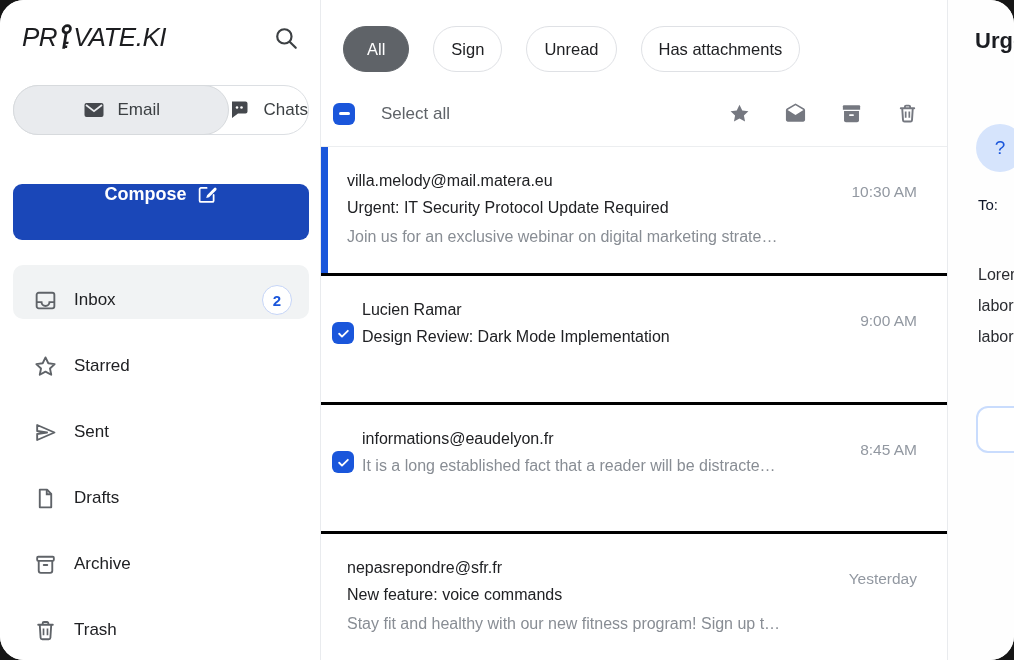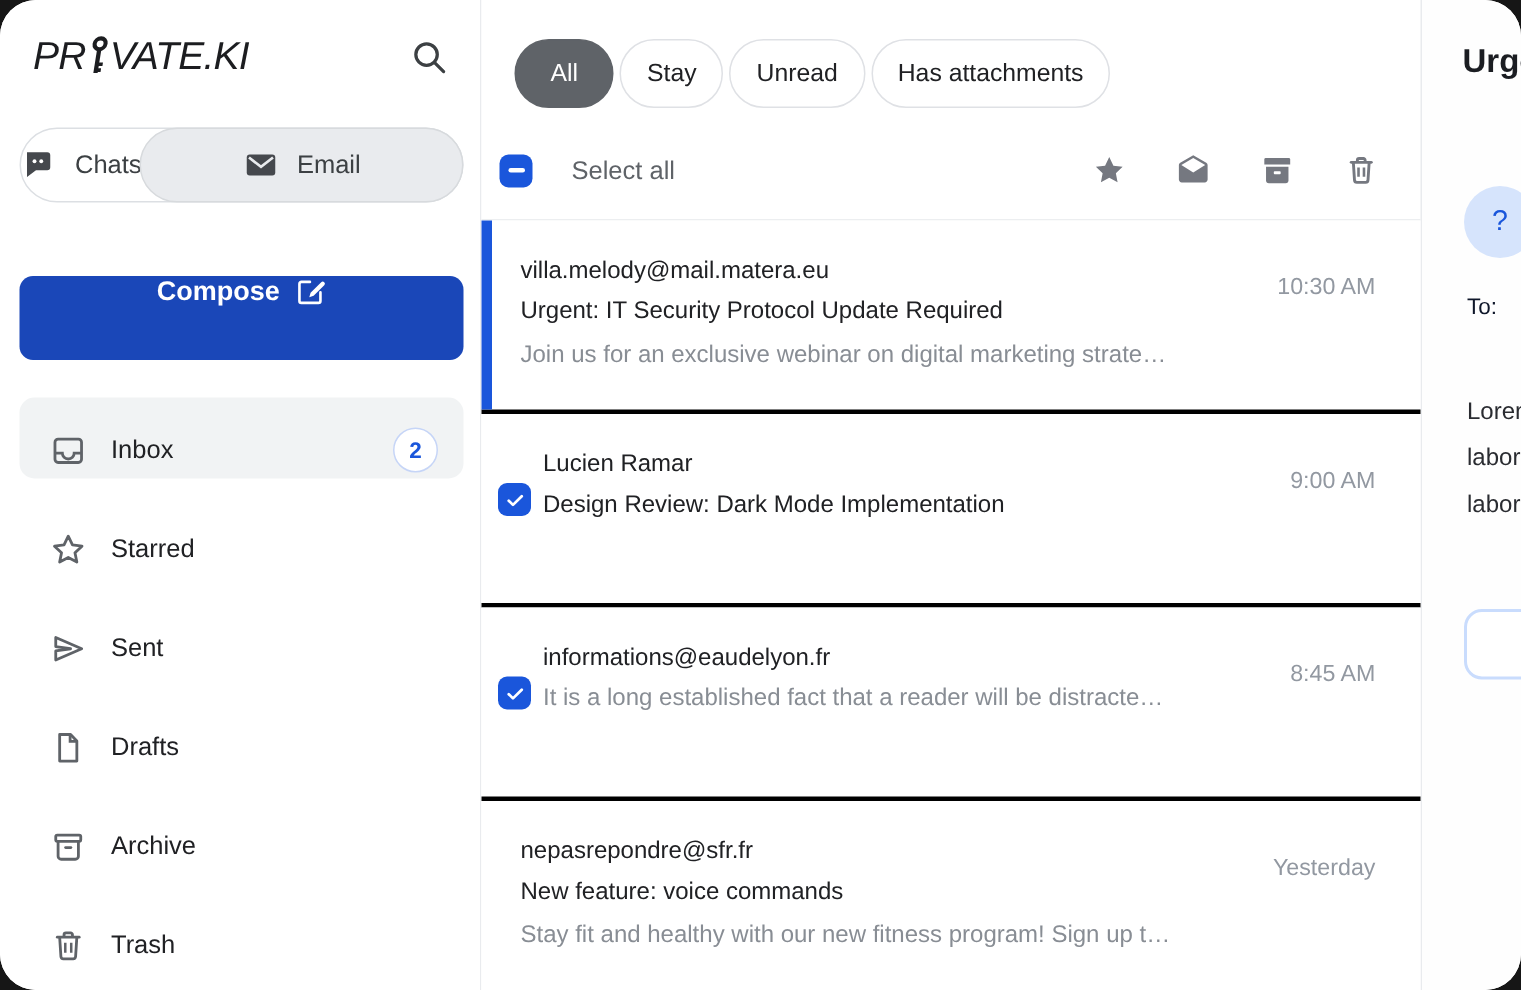--- a/index.html
+++ b/index.html
@@ -17,21 +17,21 @@
   .toggle-seg { flex:1; display:flex; align-items:center; justify-content:center; gap:12px; border-radius:25px; font-size:17px; color:#3c4043; cursor:pointer; }
   .toggle-seg.active { background:#e9ebee; border:1px solid #d7dadd; margin:-1px; flex-basis:148px; }
   .compose { position:absolute; left:13px; top:184px; width:296px; height:56px; background:#1a47b8; border:none; border-radius:9px; color:#fff; font-size:18px; font-weight:700; font-family:inherit; display:flex; justify-content:center; gap:10px; cursor:pointer; }
   .nav { position:absolute; left:13px; top:265px; width:296px; }
   .nav-item { height:54px; margin-bottom:12px; border-radius:10px; display:flex; align-items:center; padding:16px 17px 0 20px; cursor:pointer; }
   .nav-item.active { background:#f1f3f4; }
   .nav-item .lbl { margin-left:16px; font-size:17px; color:#202124; flex:1; }
   .badge { width:30px; height:30px; border-radius:50%; background:#fff; border:1px solid #c6d5f7; color:#1a56db; font-size:15px; font-weight:700; display:flex; align-items:center; justify-content:center; }
   
   .list-pane { width:627px; height:100%; border-right:1px solid #e9ebee; position:relative; background:#fff; }
-  .chips { display:flex; gap:4px; padding:26px 0 0 22px; }
+  .chips { display:flex; gap:24px; padding:26px 0 0 22px; }
   .chip { height:46px; border-radius:23px; border:1px solid #dfe1e5; background:#fff; display:flex; align-items:center; padding:0 17px; font-size:16.5px; color:#202124; font-family:inherit; cursor:pointer; white-space:nowrap; }
   .chip.active { background:#5f6368; border-color:#5f6368; color:#fff; padding:0 23px; }
   .select-row { height:58px; margin-top:17px; border-bottom:1px solid #eceef0; display:flex; align-items:center; padding:0 28px 8px 12px; }
   .cb { width:22px; height:22px; border-radius:6px; background:#1a56db; display:flex; align-items:center; justify-content:center; cursor:pointer; flex:none; }
   .cb .minus { width:11px; height:2.5px; background:#fff; border-radius:2px; }
   .select-lbl { margin-left:26px; font-size:17px; color:#5f6368; flex:1; }
   .bulk { display:flex; gap:33px; align-items:center; }
   .bulk .act { cursor:pointer; display:flex; }
   .email-row { position:relative; height:129px; border-bottom:3px solid #000000; padding:25px 30px 0 26px; cursor:pointer; background:#fff; }
   .email-row.checked { padding-left:41px; }
@@ -70,34 +70,34 @@
     </div>
 
     <div class="search-btn">
       <svg width="26" height="26" viewBox="0 0 24 24">
         <circle cx="10.5" cy="10.5" r="6.6" fill="none" stroke="#3c4043" stroke-width="2"></circle>
         <line x1="15.6" y1="15.6" x2="21" y2="21" stroke="#3c4043" stroke-width="2" stroke-linecap="round"></line>
       </svg>
     </div>
 
     <div class="toggle">
+      <div class="toggle-seg active">
+        <svg width="24" height="24" viewBox="0 0 24 24">
+          <rect x="2.5" y="5" width="19" height="14" rx="2" fill="#45484d"></rect>
+          <polyline points="4,7 12,13.2 20,7" fill="none" stroke="#e9ebee" stroke-width="1.8"></polyline>
+        </svg>
+        <span>Email</span>
+      </div>
       <div class="toggle-seg">
         <svg width="24" height="24" viewBox="0 0 24 24">
           <path d="M4 3.5h13.5a2 2 0 0 1 2 2v8a2 2 0 0 1-2 2H10l-6 4.5z" fill="#45484d"></path>
           <circle cx="9" cy="9.5" r="1.3" fill="#fff"></circle>
             <circle cx="13.5" cy="9.5" r="1.3" fill="#fff"></circle>
         </svg>
         <span>Chats</span>
-      </div>
-      <div class="toggle-seg active">
-        <svg width="24" height="24" viewBox="0 0 24 24">
-          <rect x="2.5" y="5" width="19" height="14" rx="2" fill="#45484d"></rect>
-          <polyline points="4,7 12,13.2 20,7" fill="none" stroke="#e9ebee" stroke-width="1.8"></polyline>
-        </svg>
-        <span>Email</span>
       </div>
     </div>
 
     <button class="compose">
       <span>Compose</span>
       <svg width="21" height="21" viewBox="0 0 24 24">
         <path d="M19 12.5V19a1.5 1.5 0 0 1-1.5 1.5h-13A1.5 1.5 0 0 1 3 19V6a1.5 1.5 0 0 1 1.5-1.5H11" fill="none" stroke="#fff" stroke-width="2" stroke-linecap="round"></path>
         <path d="M11.5 12.8 19.6 4.7a1.6 1.6 0 0 1 2.3 2.3l-8.1 8.1-3.3 1z" fill="#fff"></path>
       </svg>
     </button>
@@ -155,21 +155,21 @@
         <span class="lbl">Trash</span>
       </div>
 
     </div>
   </div>
 
   <div class="list-pane">
 
     <div class="chips">
       <button class="chip active">All</button>
-      <button class="chip">Stay</button>
+      <button class="chip">Sign</button>
       <button class="chip">Unread</button>
       <button class="chip">Has attachments</button>
     </div>
 
     <div class="select-row">
       <div class="cb">
           <div class="minus"></div>
         </div>
       <span class="select-lbl">Select all</span>
       <div class="bulk">

